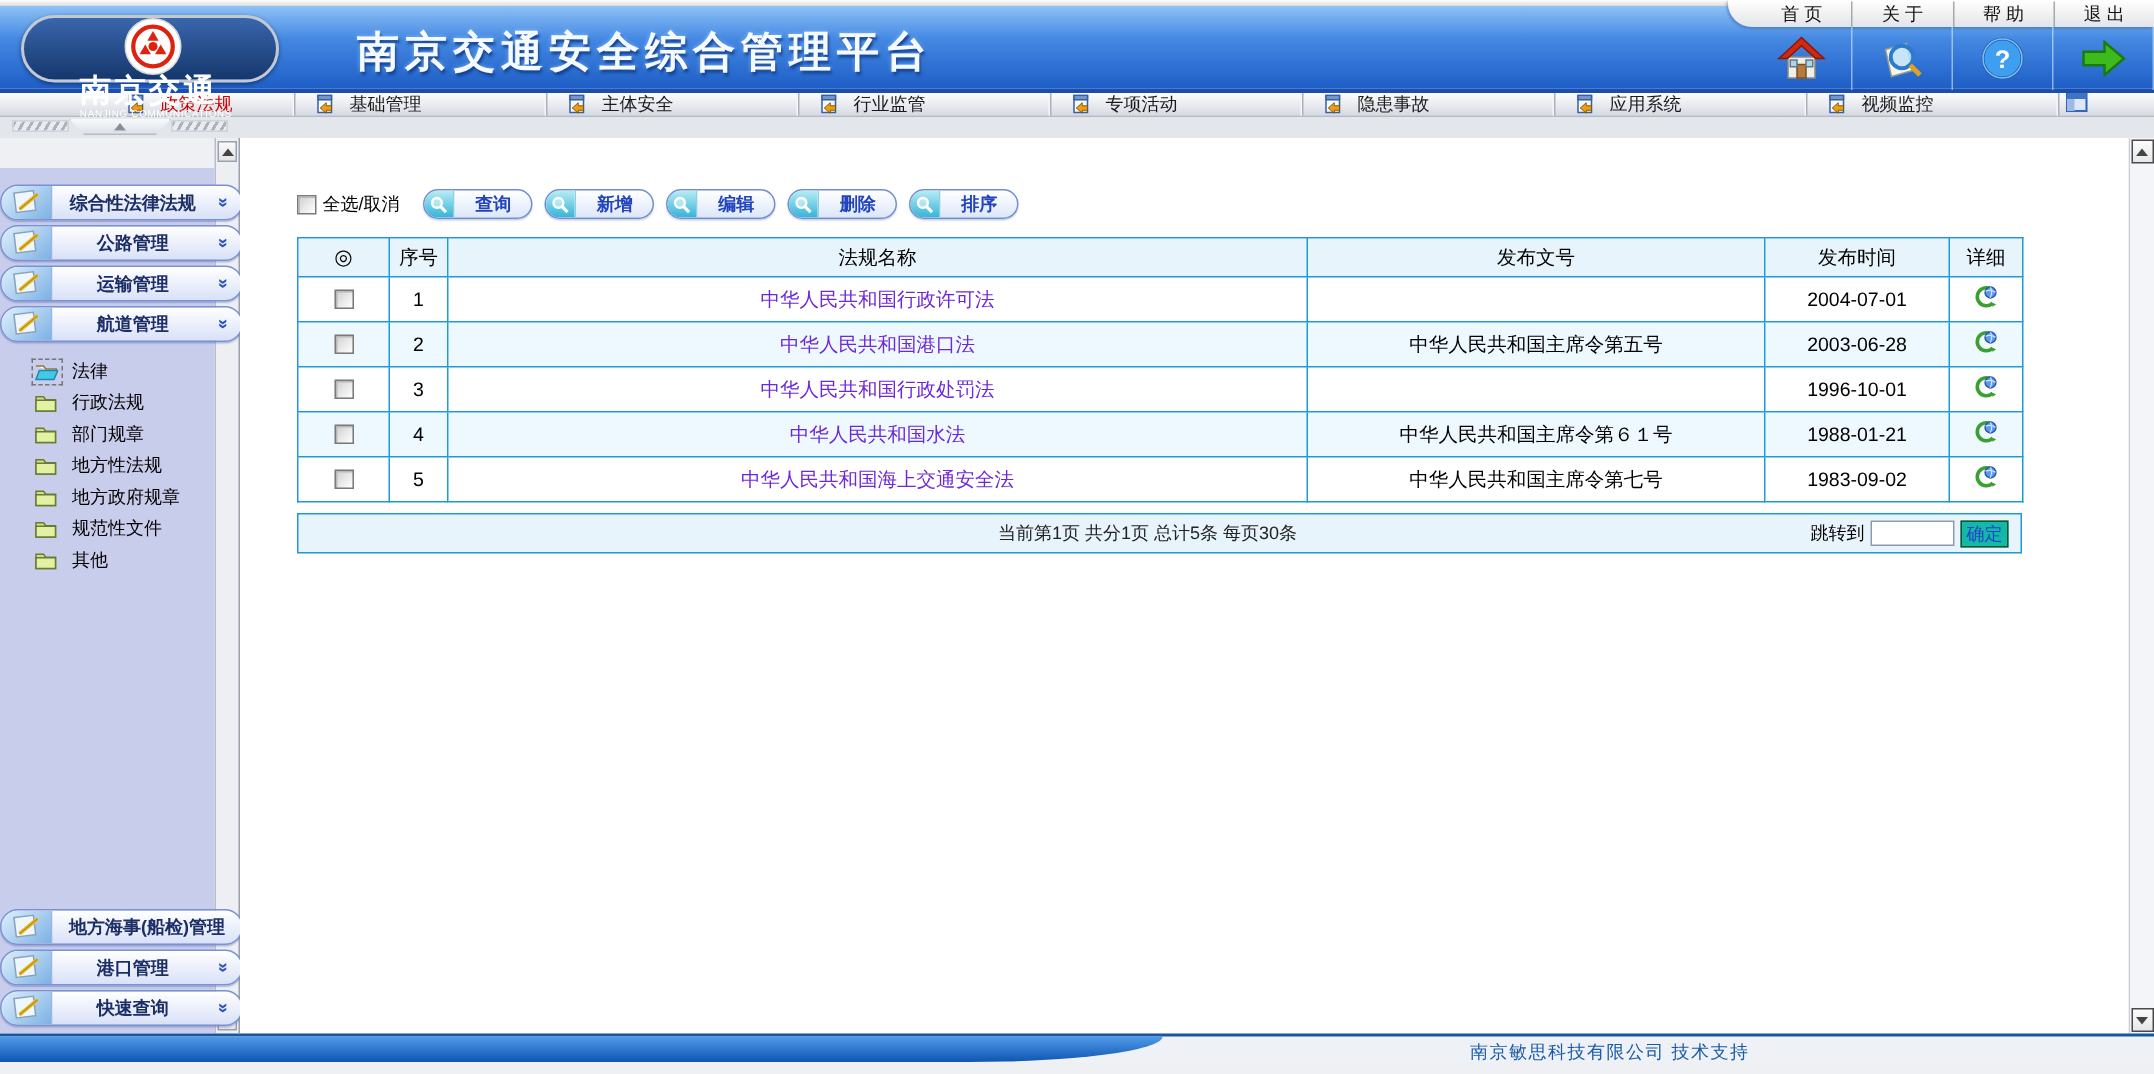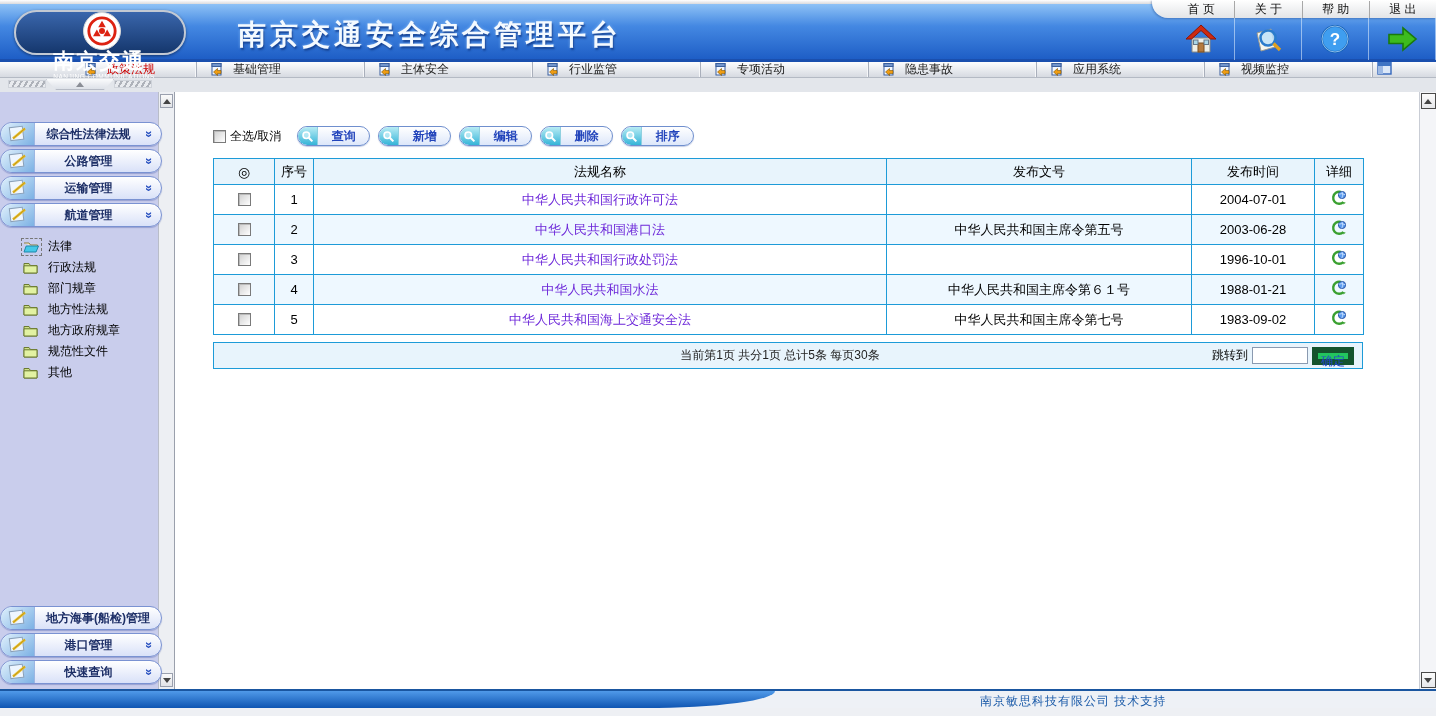--- a/index.html
+++ b/index.html
@@ -52,21 +52,21 @@
   .stripes { width:38px; height:8px; margin-top:1px;
     background:repeating-linear-gradient(120deg,#aeb2ba 0 2px,#e9ebef 2px 5px);
     border:1px solid #cfd3da; }
   .grip { width:68px; height:11px; background:linear-gradient(#fafbfc,#dde1e8);
     border:1px solid #b6bbc5; border-top:none;
     clip-path:polygon(0 0,100% 0,85% 100%,15% 100%);
     display:flex; align-items:center; justify-content:center; }
   .tri-up-sm { width:0; height:0; border-left:4px solid transparent; border-right:4px solid transparent; border-bottom:5px solid #8a8e96; }
   
   .bodyrow { display:flex; height:597px; }
-  .sidebar { width:158px; background:#c9cdec; position:relative; padding-top:30px; flex:none; }
+  .sidebar { width:143px; background:#c9cdec; position:relative; padding-top:11px; flex:none;margin-top:20px; }
   .group-btn { width:162px; height:24px; margin:0 auto 3px; border:1px solid #7a92d2; border-radius:12px;
     background:linear-gradient(#ffffff,#d9e1f8); display:flex; align-items:center; overflow:hidden;
     box-shadow:0 1px 1px rgba(60,80,160,.35); cursor:pointer; }
   .group-icon { width:34px; align-self:stretch; background:linear-gradient(135deg,#dff0fc,#7cb1e4);
     border-right:1px solid #9cb6e2; border-radius:11px 0 0 11px;
     display:flex; align-items:center; justify-content:center; flex:none; }
   .group-label { flex:1; text-align:center; font-size:12px; font-weight:bold; color:#1c2e66; white-space:nowrap; }
   .group-chevron { width:14px; margin-right:5px; color:#2a52c0; font-weight:bold; font-size:12px;
     transform:rotate(90deg); flex:none; text-align:center; }
   .tree { margin:9px 0 0 23px; }
@@ -104,21 +104,21 @@
   .lawtable tbody tr:nth-child(even) td { background:#eef8ff; }
   .law-link { color:#6d28d9; cursor:pointer;font-family:Liberation Serif, serif; }
   .cb-cell { display:flex; justify-content:center; }
   
   .pagebar { width:1150px; height:27px; margin-top:7px; border:1px solid #1d9bd8; background:#e8f4fc;
     position:relative; display:flex; align-items:center; font-size:12px; }
   .page-center { position:absolute; left:0; right:0; text-align:center; color:#222; }
   .pglink { color:#a6a6a6; margin-left:4px; cursor:pointer; }
   .page-jump { position:absolute; right:8px; display:flex; align-items:center; gap:4px;justify-content:flex-end; }
   .jump-input { width:56px; height:17px; border:1px solid #8a9ab0; background:#fff; font-size:12px; padding:0 2px; }
-  .confirm-btn { height:18px; border:6px solid #14532d; background:#22c55e; color:#2244cc;
+  .confirm-btn { height:18px; border:1px solid #14532d; background:#14b8a6; color:#2244cc;
     font-size:12px; padding:0 3px; cursor:pointer; font-family:inherit; }
   
   .right-scroll { width:17px; flex:none; background:#f4f5f8; border-left:1px solid #c9cdd5;
     display:flex; flex-direction:column; justify-content:space-between; align-items:center; padding:1px 0; }
   .scroll-btn-dark { width:15px; height:16px; background:linear-gradient(#fbfbfb,#e6e7ea); border:1px solid #4a4a4a;
     display:flex; align-items:center; justify-content:center; cursor:pointer; }
   
   .footer { height:19px; position:relative; background:#eef1f6; border-top:2px solid #1a56a0; }
   .footer-blue { position:absolute; left:0; top:0; width:54%; height:17px;
     background:linear-gradient(#509ae9,#0f55b2); border-bottom-right-radius:130px 17px; }

